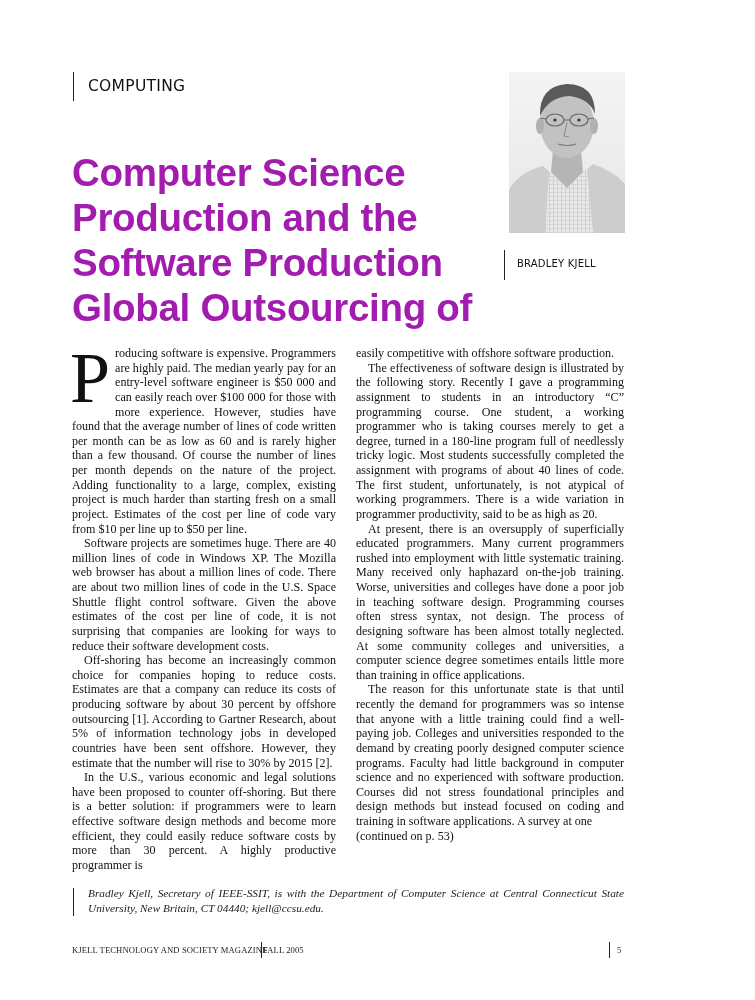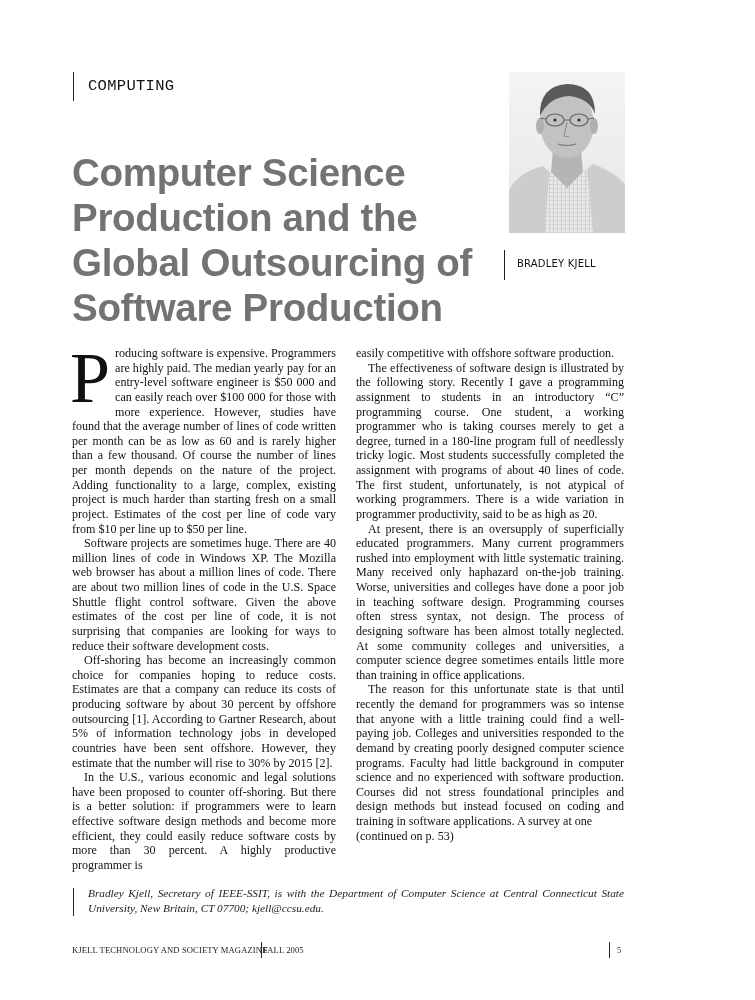--- a/index.html
+++ b/index.html
@@ -1,41 +1,41 @@
 <!DOCTYPE html>
 <html><head>
 <meta charset="utf-8">
 <style>
   html, body { margin: 0; padding: 0; background: #ffffff; }
   body { width: 755px; height: 1000px; position: relative; overflow: hidden; color: #111; }
   .abs { position: absolute; }
   .vbar { position: absolute; width: 1px; background: #222; }
   .section-label { font-family: "DejaVu Sans", sans-serif; font-size: 15.5px; letter-spacing: 0.3px; color: #111; font-weight: normal; }
-  .title { font-family: "Liberation Sans", sans-serif; font-weight: bold; font-size: 38.5px; line-height: 45px; letter-spacing: -0.3px; color: #737373; margin: 0; }
+  .title { font-family: "Liberation Sans", sans-serif; font-weight: bold; font-size: 38.5px; line-height: 45px; letter-spacing: -0.3px; color: #a21caf; margin: 0; }
   .author-label { font-family: "DejaVu Sans", sans-serif; font-size: 10px; letter-spacing: 0.2px; color: #111; }
   .photo { position: absolute; background: #f2f2f2; overflow: hidden; }
   .col { position: absolute; font-family: "Liberation Serif", serif; font-size: 12.05px; line-height: 14.62px; text-align: justify; color: #111; }
   .col p { margin: 0; text-indent: 12px; }
   .col p.first { text-indent: 0; }
   .dropcap { float: left; font-family: "Liberation Serif", serif; font-size: 72px; line-height: 58px; margin: 3px 5px 0 -2px; padding: 0; height: 58px; }
   .cont { }
   .note { position: absolute; font-family: "Liberation Serif", serif; font-style: italic; font-size: 11.3px; line-height: 15px; color: #222; text-align: justify; }
   .footer { position: absolute; font-family: "Liberation Serif", serif; font-size: 8.6px; color: #222; letter-spacing: 0.1px; }
 </style>
 </head>
 <body>
 
 <div class="vbar" style="left:73px; top:72px; height:29px;"></div>
-<div class="abs section-label" style="left:88px; top:77px;font-family:Liberation Mono, monospace;">COMPUTING</div>
+<div class="abs section-label" style="left:88px; top:77px;">COMPUTING</div>
 
 <h1 class="abs title" style="left:72px; top:150px; width:420px;">
   <span style="display:block;">Computer Science</span>
   <span style="display:block;">Production and the</span>
+  <span style="display:block;">Software Production</span>
   <span style="display:block;">Global Outsourcing of</span>
-  <span style="display:block;">Software Production</span>
 </h1>
 
 <div class="photo" style="left:509px; top:72px; width:116px; height:161px;">
   <svg width="116" height="161" viewBox="0 0 116 161">
     <defs>
       <linearGradient id="bg" x1="0" y1="0" x2="0" y2="1">
         <stop offset="0" stop-color="#f4f4f4"></stop>
         <stop offset="1" stop-color="#e6e6e6"></stop>
       </linearGradient>
       <pattern id="check" width="4" height="4" patternUnits="userSpaceOnUse">
@@ -86,19 +86,19 @@
 
 <div class="col" style="left:356px; top:346px; width:268px;">
   <p class="first">easily competitive with offshore software production.</p>
   <p>The effectiveness of software design is illustrated by the following story. Recently I gave a programming assignment to students in an introductory “C” programming course. One student, a working programmer who is taking courses merely to get a degree, turned in a 180-line program full of needlessly tricky logic. Most students successfully completed the assignment with programs of about 40 lines of code. The first student, unfortunately, is not atypical of working programmers. There is a wide variation in programmer productivity, said to be as high as 20.</p>
   <p>At present, there is an oversupply of superficially educated programmers. Many current programmers rushed into employment with little systematic training. Many received only haphazard on-the-job training. Worse, universities and colleges have done a poor job in teaching software design. Programming courses often stress syntax, not design. The process of designing software has been almost totally neglected. At some community colleges and universities, a computer science degree sometimes entails little more than training in office applications.</p>
   <p>The reason for this unfortunate state is that until recently the demand for programmers was so intense that anyone with a little training could find a well-paying job. Colleges and universities responded to the demand by creating poorly designed computer science programs. Faculty had little background in computer science and no experienced with software production. Courses did not stress foundational principles and design methods but instead focused on coding and training in software applications. A survey at one</p>
   <div class="cont">(continued on p. 53)</div>
 </div>
 
 <div class="vbar" style="left:73px; top:888px; height:28px;"></div>
-<div class="note" style="left:88px; top:886px; width:536px;">Bradley Kjell, Secretary of IEEE-SSIT, is with the Department of Computer Science at Central Connecticut State University, New Britain, CT 07700; kjell@ccsu.edu.</div>
+<div class="note" style="left:88px; top:886px; width:536px;">Bradley Kjell, Secretary of IEEE-SSIT, is with the Department of Computer Science at Central Connecticut State University, New Britain, CT 04440; kjell@ccsu.edu.</div>
 
 <div class="footer" style="left:72px; top:945px;">KJELL TECHNOLOGY AND SOCIETY MAGAZINE</div>
 <div class="vbar" style="left:261px; top:942px; height:16px;"></div>
 <div class="footer" style="left:263px; top:945px;">FALL 2005</div>
 <div class="vbar" style="left:609px; top:942px; height:16px;"></div>
 <div class="footer" style="left:617px; top:945px;">5</div>
 
 </body></html>

